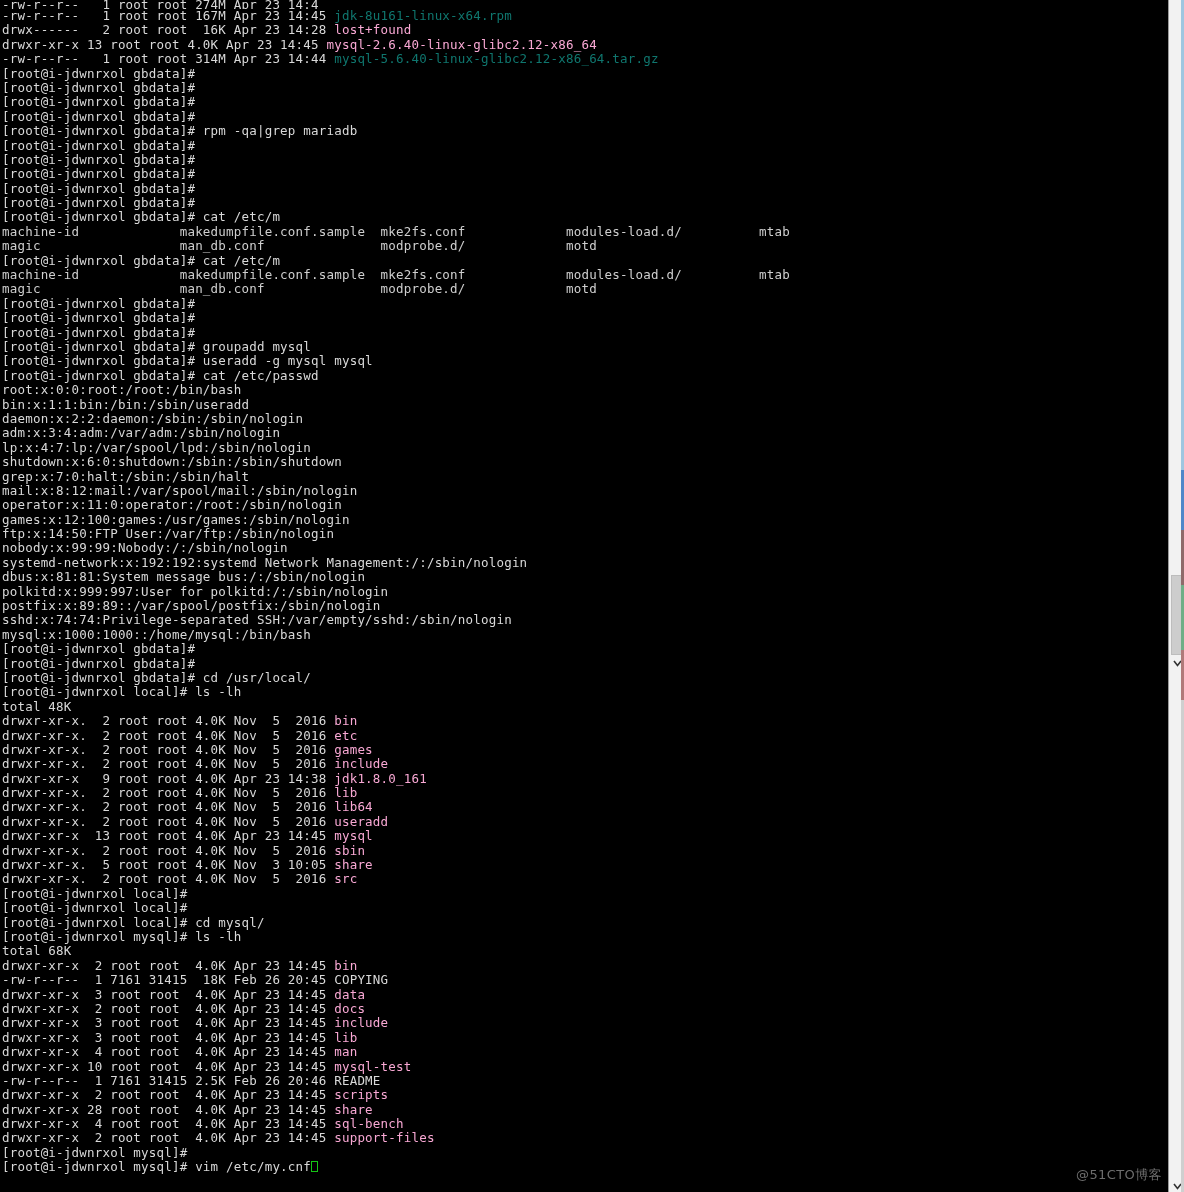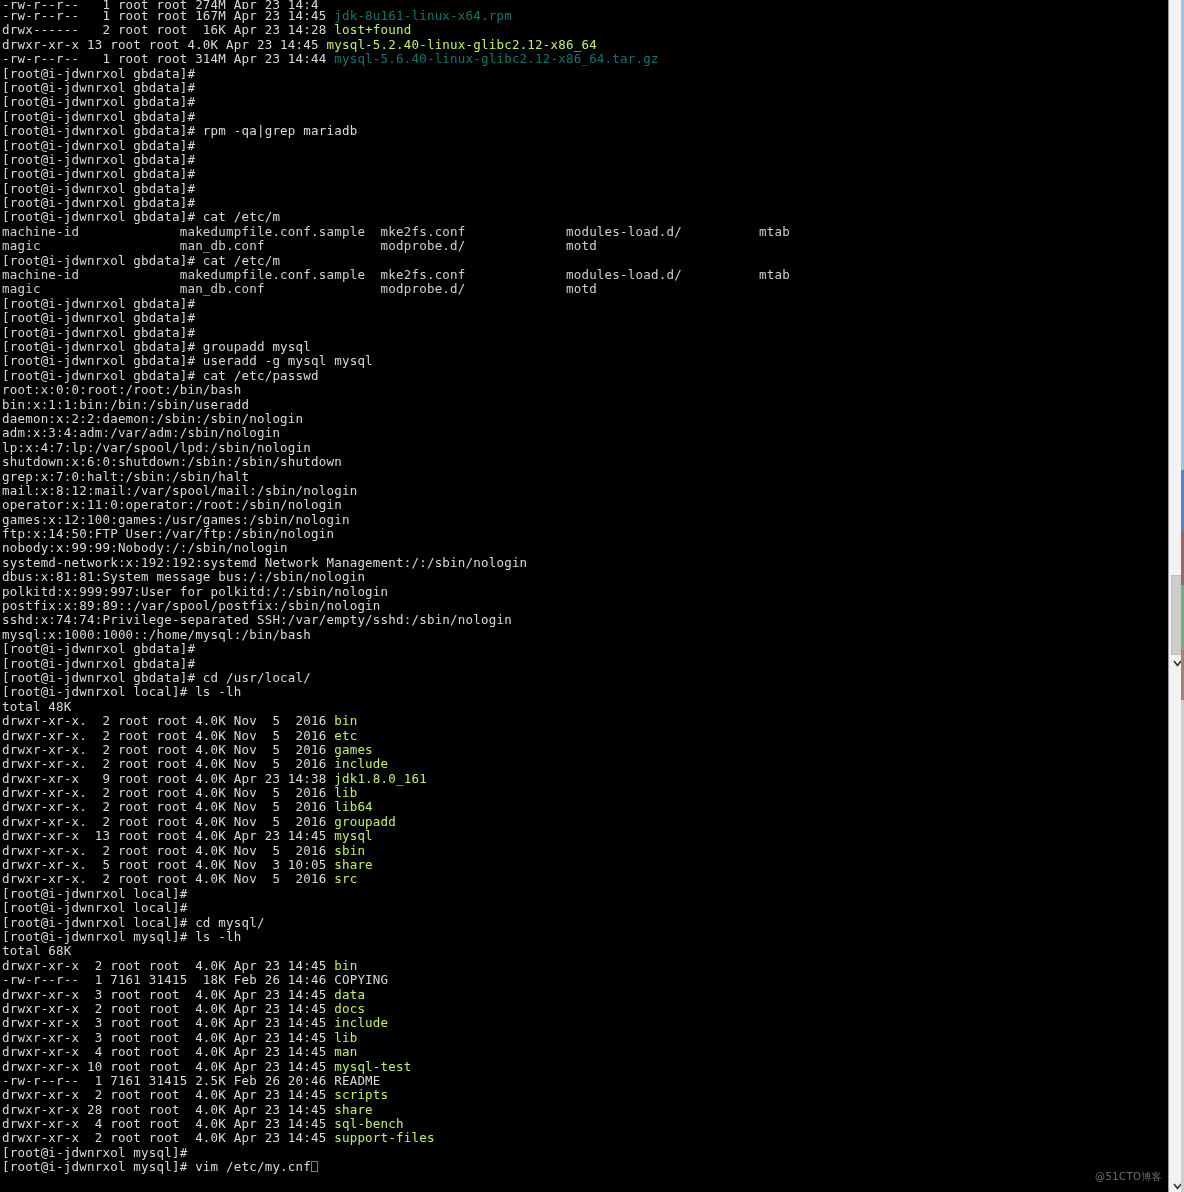--- a/index.html
+++ b/index.html
@@ -38,39 +38,39 @@
     font-size: 12.5px;
     letter-spacing: 0.20px;
     white-space: pre;
     color: #d8d8d8;
     font-family: "DejaVu Sans Mono", "Liberation Mono", monospace;
     margin: 0;
     padding: 0 0 0 2px;
   }
   .line.first { height: 9px; line-height: 9px; overflow: hidden; }
   .c-white { color: #d9d9d9; }
-  .c-dir   { color: #bef264; text-align: center; }
+  .c-dir   { color: #f9a8d4; text-align: center; }
   .c-arch  { color: #0f766e; }
   .c-grey  { color: #cfcfcf; margin-top: 6px; }
   .cursor {
     display: inline-block;
     width: 7px;
     height: 11px;
     border: 1px solid #14c414;
     box-sizing: border-box;
     vertical-align: -1px;
     background: transparent;
   }
   
   #watermark {
     position: absolute;
     right: 22px;
     bottom: 8px;
     color: #6e6e6e;
-    font-size: 10px;
+    font-size: 13px;
     font-family: "DejaVu Sans", "Liberation Sans", sans-serif;
     letter-spacing: 0.4px;
     pointer-events: none;
     user-select: none;
   }
   
   #right-rail {
     position: absolute;
     right: 0;
     top: 0;
@@ -138,21 +138,21 @@
 </style>
 </head>
 <body>
 
 <div id="screen">
 
   <div id="terminal">
       <div class="line first"><span class="c-white">-rw-r--r--   1 root root 274M Apr 23 14:4</span></div>
       <div class="line"><span class="c-white">-rw-r--r--   1 root root 167M Apr 23 14:45 </span><span class="c-arch">jdk-8u161-linux-x64.rpm</span></div>
       <div class="line"><span class="c-white">drwx------   2 root root  16K Apr 23 14:28 </span><span class="c-dir">lost+found</span></div>
-      <div class="line"><span class="c-white">drwxr-xr-x 13 root root 4.0K Apr 23 14:45 </span><span class="c-dir">mysql-5.2.40-linux-glibc2.12-x86_64</span></div>
+      <div class="line"><span class="c-white">drwxr-xr-x 13 root root 4.0K Apr 23 14:45 </span><span class="c-dir">mysql-2.6.40-linux-glibc2.12-x86_64</span></div>
       <div class="line"><span class="c-white">-rw-r--r--   1 root root 314M Apr 23 14:44 </span><span class="c-arch">mysql-5.6.40-linux-glibc2.12-x86_64.tar.gz</span></div>
       <div class="line"><span class="c-white">[root@i-jdwnrxol gbdata]#</span></div>
       <div class="line"><span class="c-white">[root@i-jdwnrxol gbdata]#</span></div>
       <div class="line"><span class="c-white">[root@i-jdwnrxol gbdata]#</span></div>
       <div class="line"><span class="c-white">[root@i-jdwnrxol gbdata]#</span></div>
       <div class="line"><span class="c-white">[root@i-jdwnrxol gbdata]# rpm -qa|grep mariadb</span></div>
       <div class="line"><span class="c-white">[root@i-jdwnrxol gbdata]#</span></div>
       <div class="line"><span class="c-white">[root@i-jdwnrxol gbdata]#</span></div>
       <div class="line"><span class="c-white">[root@i-jdwnrxol gbdata]#</span></div>
       <div class="line"><span class="c-white">[root@i-jdwnrxol gbdata]#</span></div>
@@ -192,32 +192,32 @@
       <div class="line"><span class="c-white">[root@i-jdwnrxol gbdata]# cd /usr/local/</span></div>
       <div class="line"><span class="c-white">[root@i-jdwnrxol local]# ls -lh</span></div>
       <div class="line"><span class="c-white">total 48K</span></div>
       <div class="line"><span class="c-white">drwxr-xr-x.  2 root root 4.0K Nov  5  2016 </span><span class="c-dir">bin</span></div>
       <div class="line"><span class="c-white">drwxr-xr-x.  2 root root 4.0K Nov  5  2016 </span><span class="c-dir">etc</span></div>
       <div class="line"><span class="c-white">drwxr-xr-x.  2 root root 4.0K Nov  5  2016 </span><span class="c-dir">games</span></div>
       <div class="line"><span class="c-white">drwxr-xr-x.  2 root root 4.0K Nov  5  2016 </span><span class="c-dir">include</span></div>
       <div class="line"><span class="c-white">drwxr-xr-x   9 root root 4.0K Apr 23 14:38 </span><span class="c-dir">jdk1.8.0_161</span></div>
       <div class="line"><span class="c-white">drwxr-xr-x.  2 root root 4.0K Nov  5  2016 </span><span class="c-dir">lib</span></div>
       <div class="line"><span class="c-white">drwxr-xr-x.  2 root root 4.0K Nov  5  2016 </span><span class="c-dir">lib64</span></div>
-      <div class="line"><span class="c-white">drwxr-xr-x.  2 root root 4.0K Nov  5  2016 </span><span class="c-dir">groupadd</span></div>
+      <div class="line"><span class="c-white">drwxr-xr-x.  2 root root 4.0K Nov  5  2016 </span><span class="c-dir">useradd</span></div>
       <div class="line"><span class="c-white">drwxr-xr-x  13 root root 4.0K Apr 23 14:45 </span><span class="c-dir">mysql</span></div>
       <div class="line"><span class="c-white">drwxr-xr-x.  2 root root 4.0K Nov  5  2016 </span><span class="c-dir">sbin</span></div>
       <div class="line"><span class="c-white">drwxr-xr-x.  5 root root 4.0K Nov  3 10:05 </span><span class="c-dir">share</span></div>
       <div class="line"><span class="c-white">drwxr-xr-x.  2 root root 4.0K Nov  5  2016 </span><span class="c-dir">src</span></div>
       <div class="line"><span class="c-white">[root@i-jdwnrxol local]#</span></div>
       <div class="line"><span class="c-white">[root@i-jdwnrxol local]#</span></div>
       <div class="line"><span class="c-white">[root@i-jdwnrxol local]# cd mysql/</span></div>
       <div class="line"><span class="c-white">[root@i-jdwnrxol mysql]# ls -lh</span></div>
       <div class="line"><span class="c-white">total 68K</span></div>
       <div class="line"><span class="c-white">drwxr-xr-x  2 root root  4.0K Apr 23 14:45 </span><span class="c-dir">bin</span></div>
-      <div class="line"><span class="c-white">-rw-r--r--  1 7161 31415  18K Feb 26 14:46 COPYING</span></div>
+      <div class="line"><span class="c-white">-rw-r--r--  1 7161 31415  18K Feb 26 20:45 COPYING</span></div>
       <div class="line"><span class="c-white">drwxr-xr-x  3 root root  4.0K Apr 23 14:45 </span><span class="c-dir">data</span></div>
       <div class="line"><span class="c-white">drwxr-xr-x  2 root root  4.0K Apr 23 14:45 </span><span class="c-dir">docs</span></div>
       <div class="line"><span class="c-white">drwxr-xr-x  3 root root  4.0K Apr 23 14:45 </span><span class="c-dir">include</span></div>
       <div class="line"><span class="c-white">drwxr-xr-x  3 root root  4.0K Apr 23 14:45 </span><span class="c-dir">lib</span></div>
       <div class="line"><span class="c-white">drwxr-xr-x  4 root root  4.0K Apr 23 14:45 </span><span class="c-dir">man</span></div>
       <div class="line"><span class="c-white">drwxr-xr-x 10 root root  4.0K Apr 23 14:45 </span><span class="c-dir">mysql-test</span></div>
       <div class="line"><span class="c-white">-rw-r--r--  1 7161 31415 2.5K Feb 26 20:46 README</span></div>
       <div class="line"><span class="c-white">drwxr-xr-x  2 root root  4.0K Apr 23 14:45 </span><span class="c-dir">scripts</span></div>
       <div class="line"><span class="c-white">drwxr-xr-x 28 root root  4.0K Apr 23 14:45 </span><span class="c-dir">share</span></div>
       <div class="line"><span class="c-white">drwxr-xr-x  4 root root  4.0K Apr 23 14:45 </span><span class="c-dir">sql-bench</span></div>

